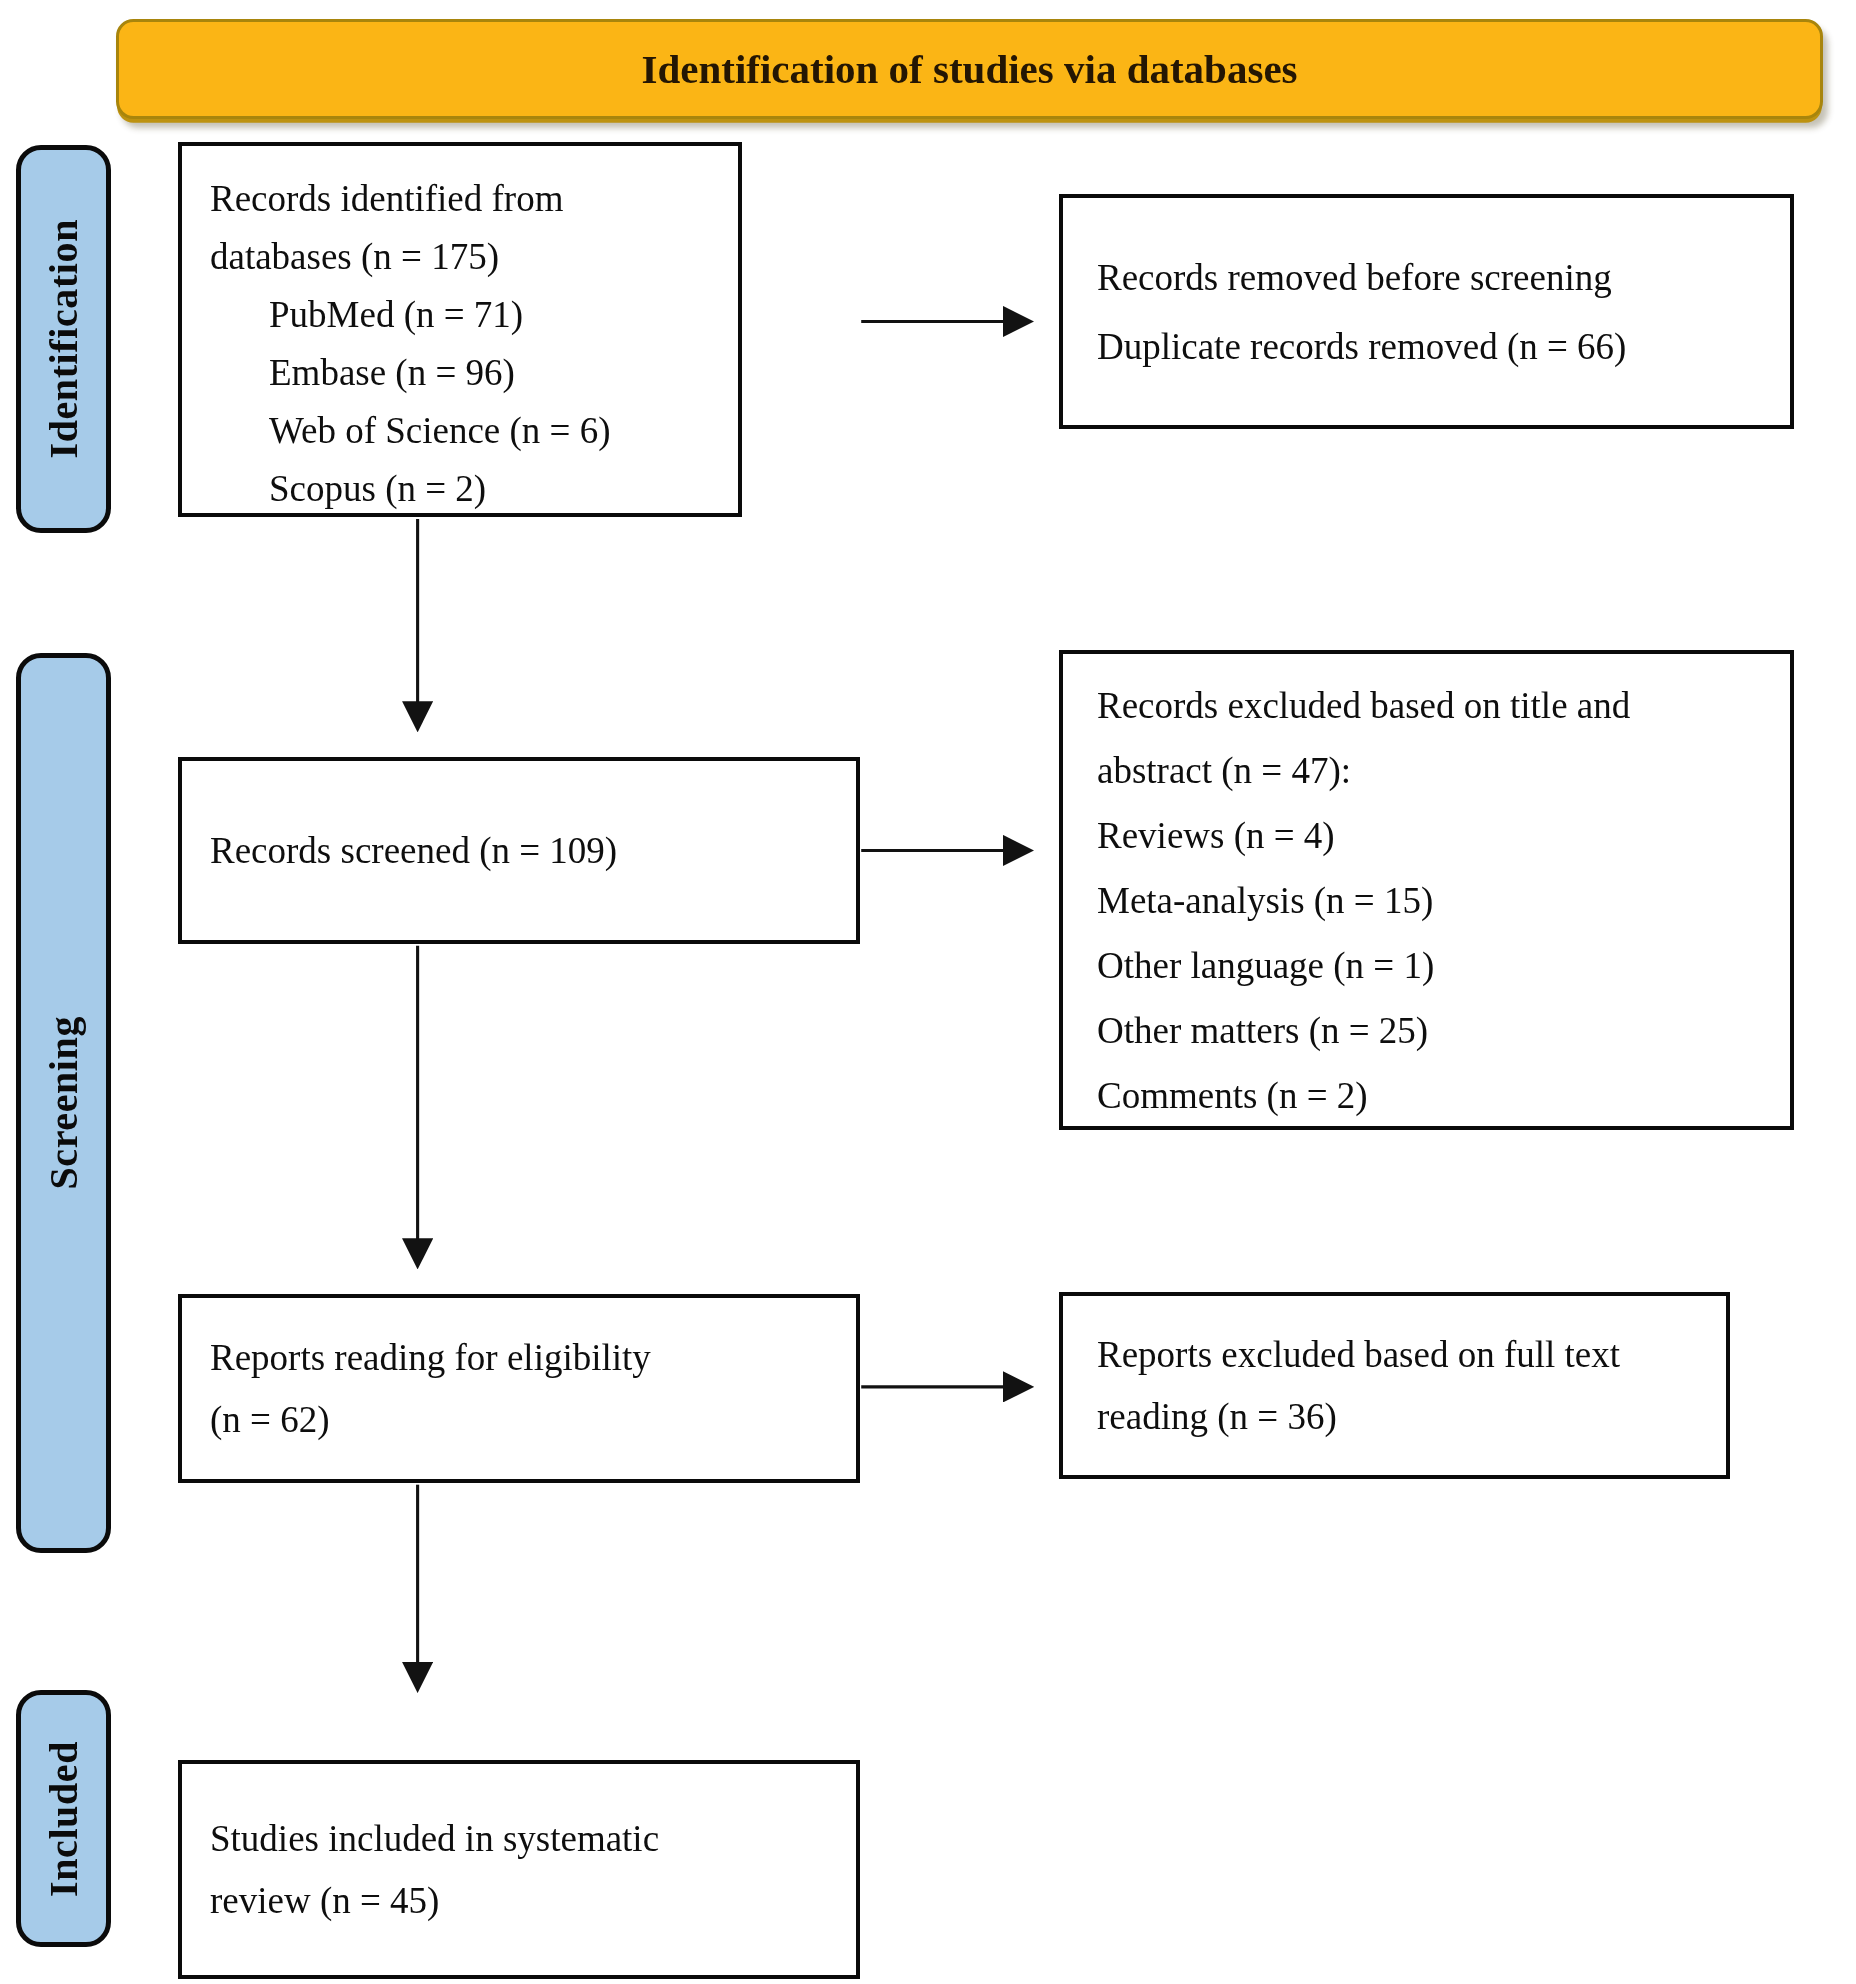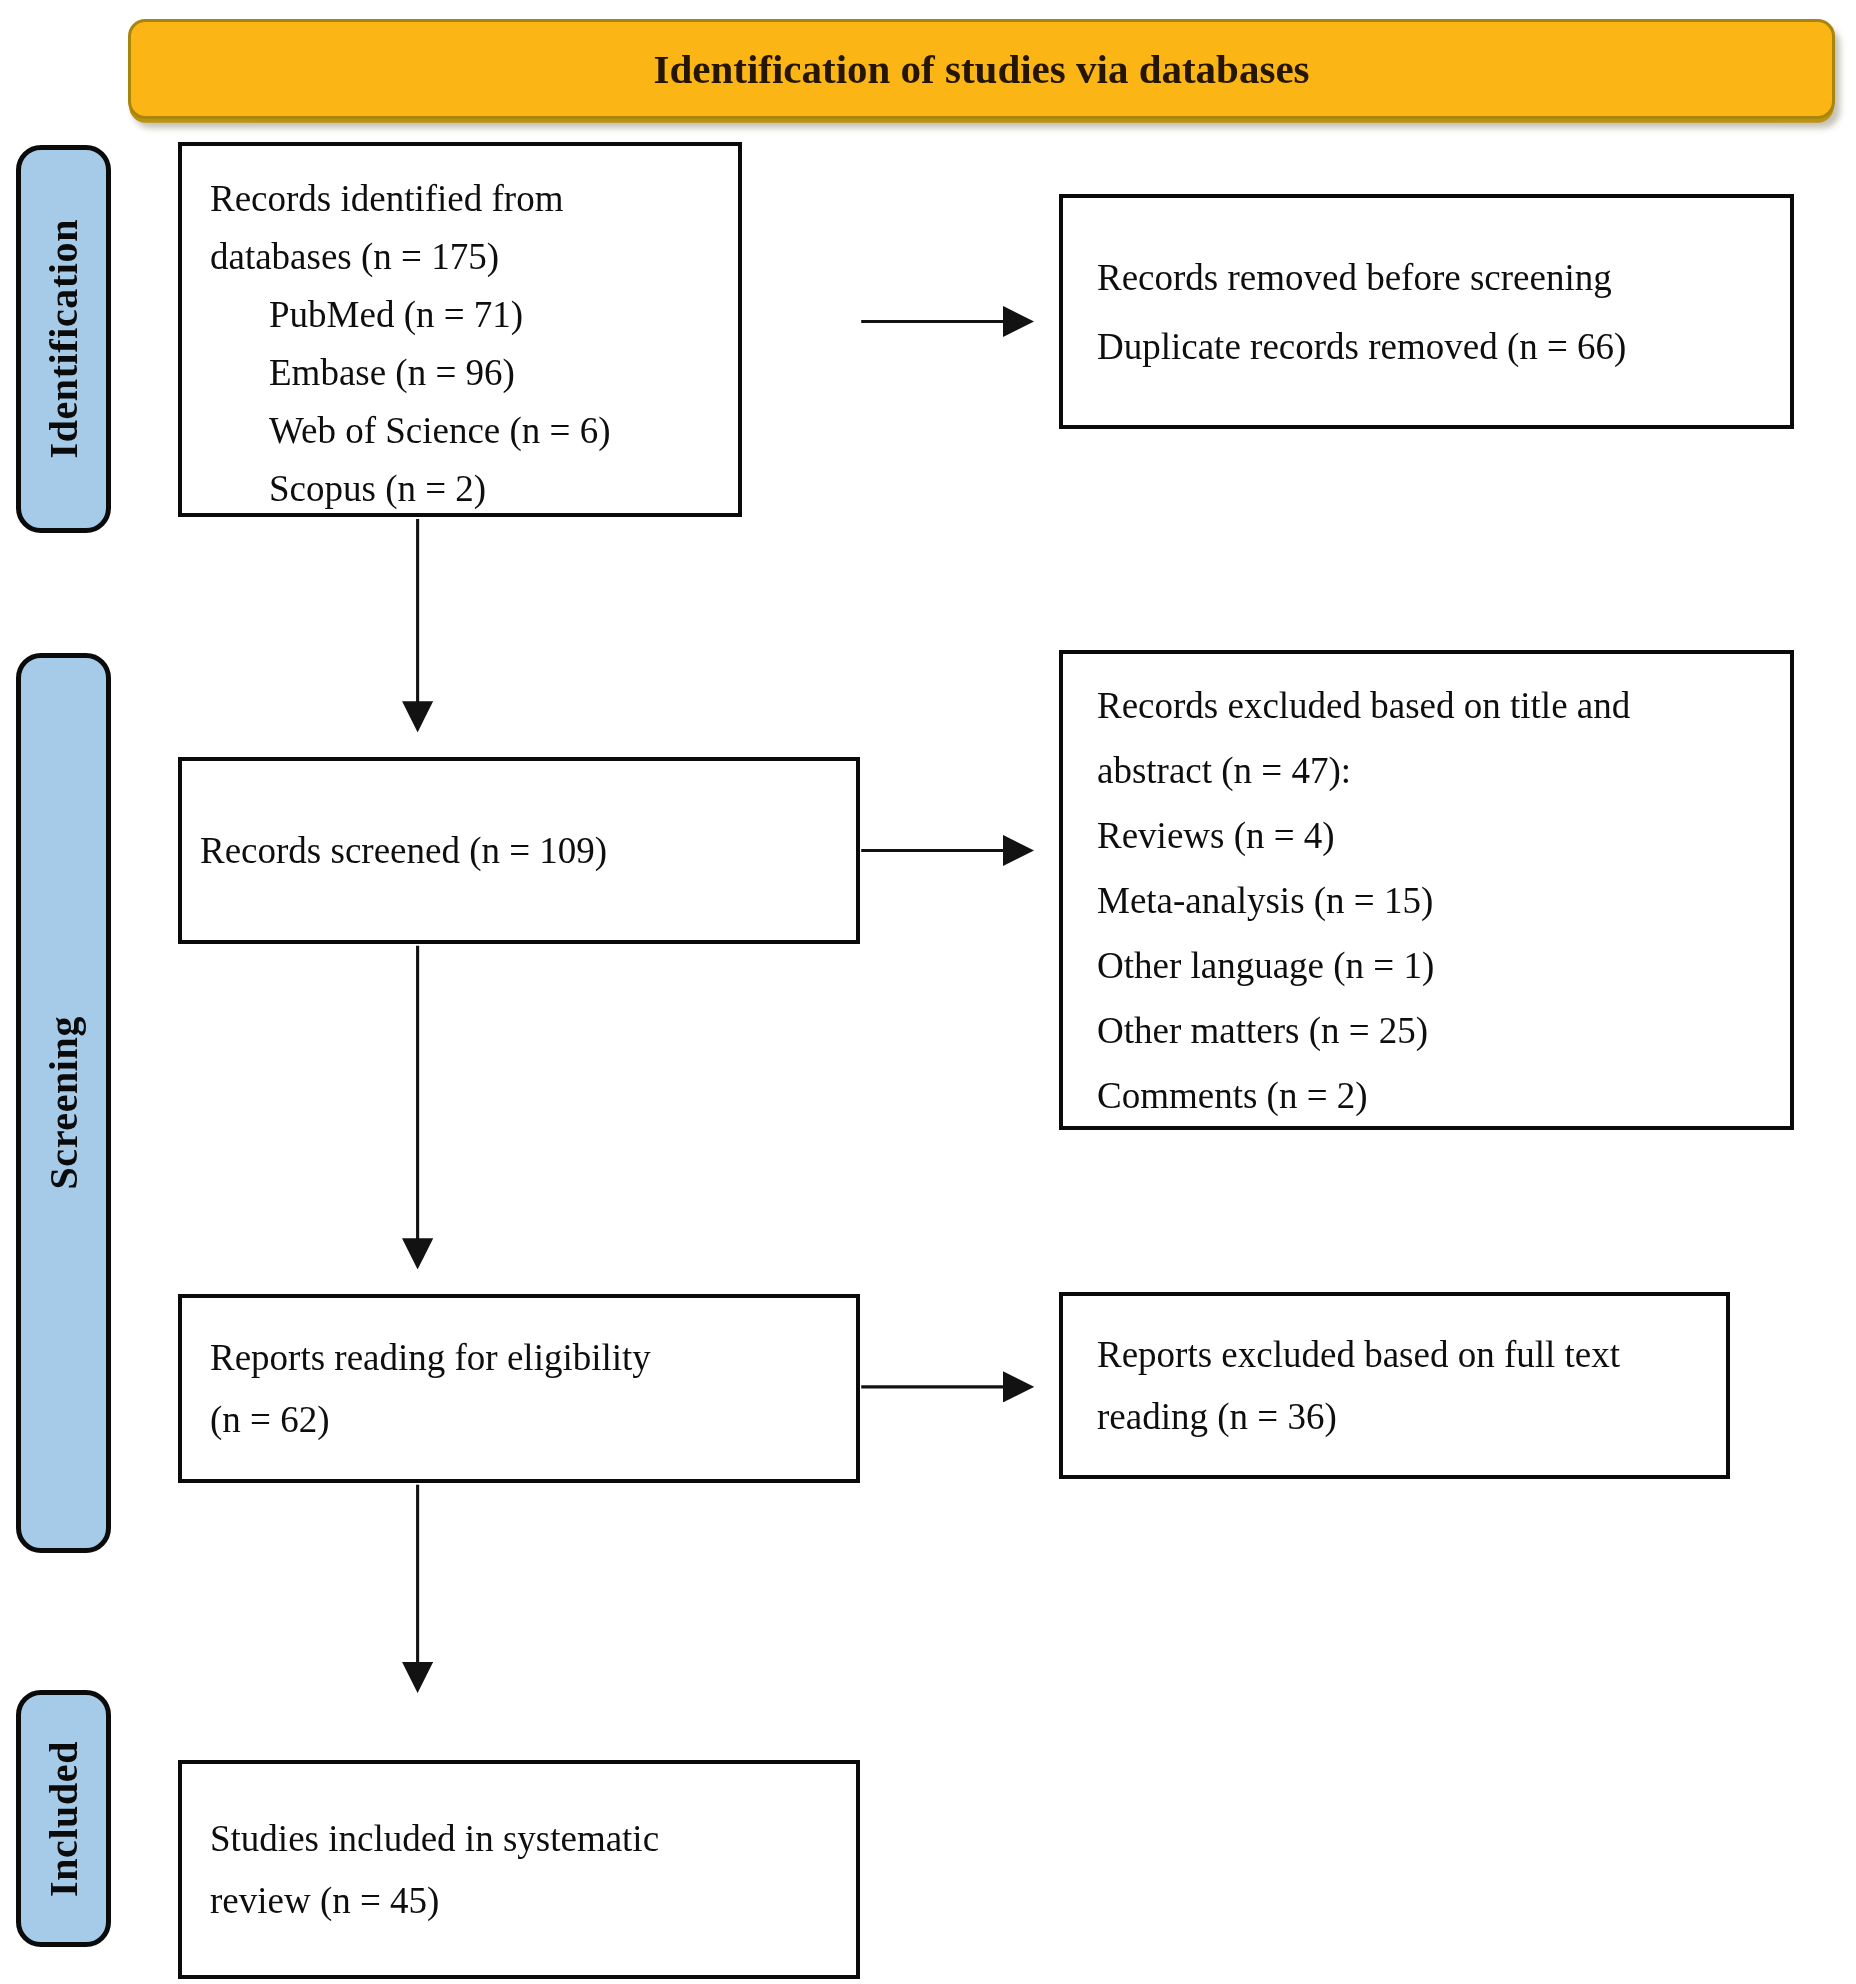--- a/index.html
+++ b/index.html
@@ -19,21 +19,21 @@
     width:1857px;
     height:1985px;
     background:#ffffff;
     font-family:"Liberation Serif","DejaVu Serif",serif;
     color:var(--text);
     overflow:hidden;
   }
   
   .banner{
     position:absolute;
-    left:128px; top:18.7px;
+    left:116px; top:18.7px;
     width:1707px; height:100px;
     background:var(--banner-fill);
     border:3.7px solid var(--banner-border);
     border-radius:17.4px;
     box-shadow:0 5px 0 -1.2px #bd9210, 5px 8.7px 6.2px rgba(60,50,10,0.30);
     display:flex; align-items:center; justify-content:center;
     font-size:41px; font-weight:bold;
     color:var(--banner-text);
   }
   
@@ -72,21 +72,21 @@
   }
   #box-identified .indent{padding-left:59px;}
   #box-removed{
     left:1059px; top:194px; width:735px; height:235px;
     display:flex; flex-direction:column; justify-content:center;
     padding-left:34px; line-height:69px;
   }
   #box-screened{
     left:178px; top:757px; width:682px; height:187px;
     display:flex; align-items:center;
-    padding-left:18px;
+    padding-left:28px;
   }
   #box-excluded-ta{
     left:1059px; top:650px; width:735px; height:480px;
     padding:18.7px 6.2px 0 34px;
     line-height:65px;
   }
   #box-assessed{
     left:178px; top:1294px; width:682px; height:189px;
     display:flex; flex-direction:column; justify-content:center;
     padding-left:28px; line-height:62px;

